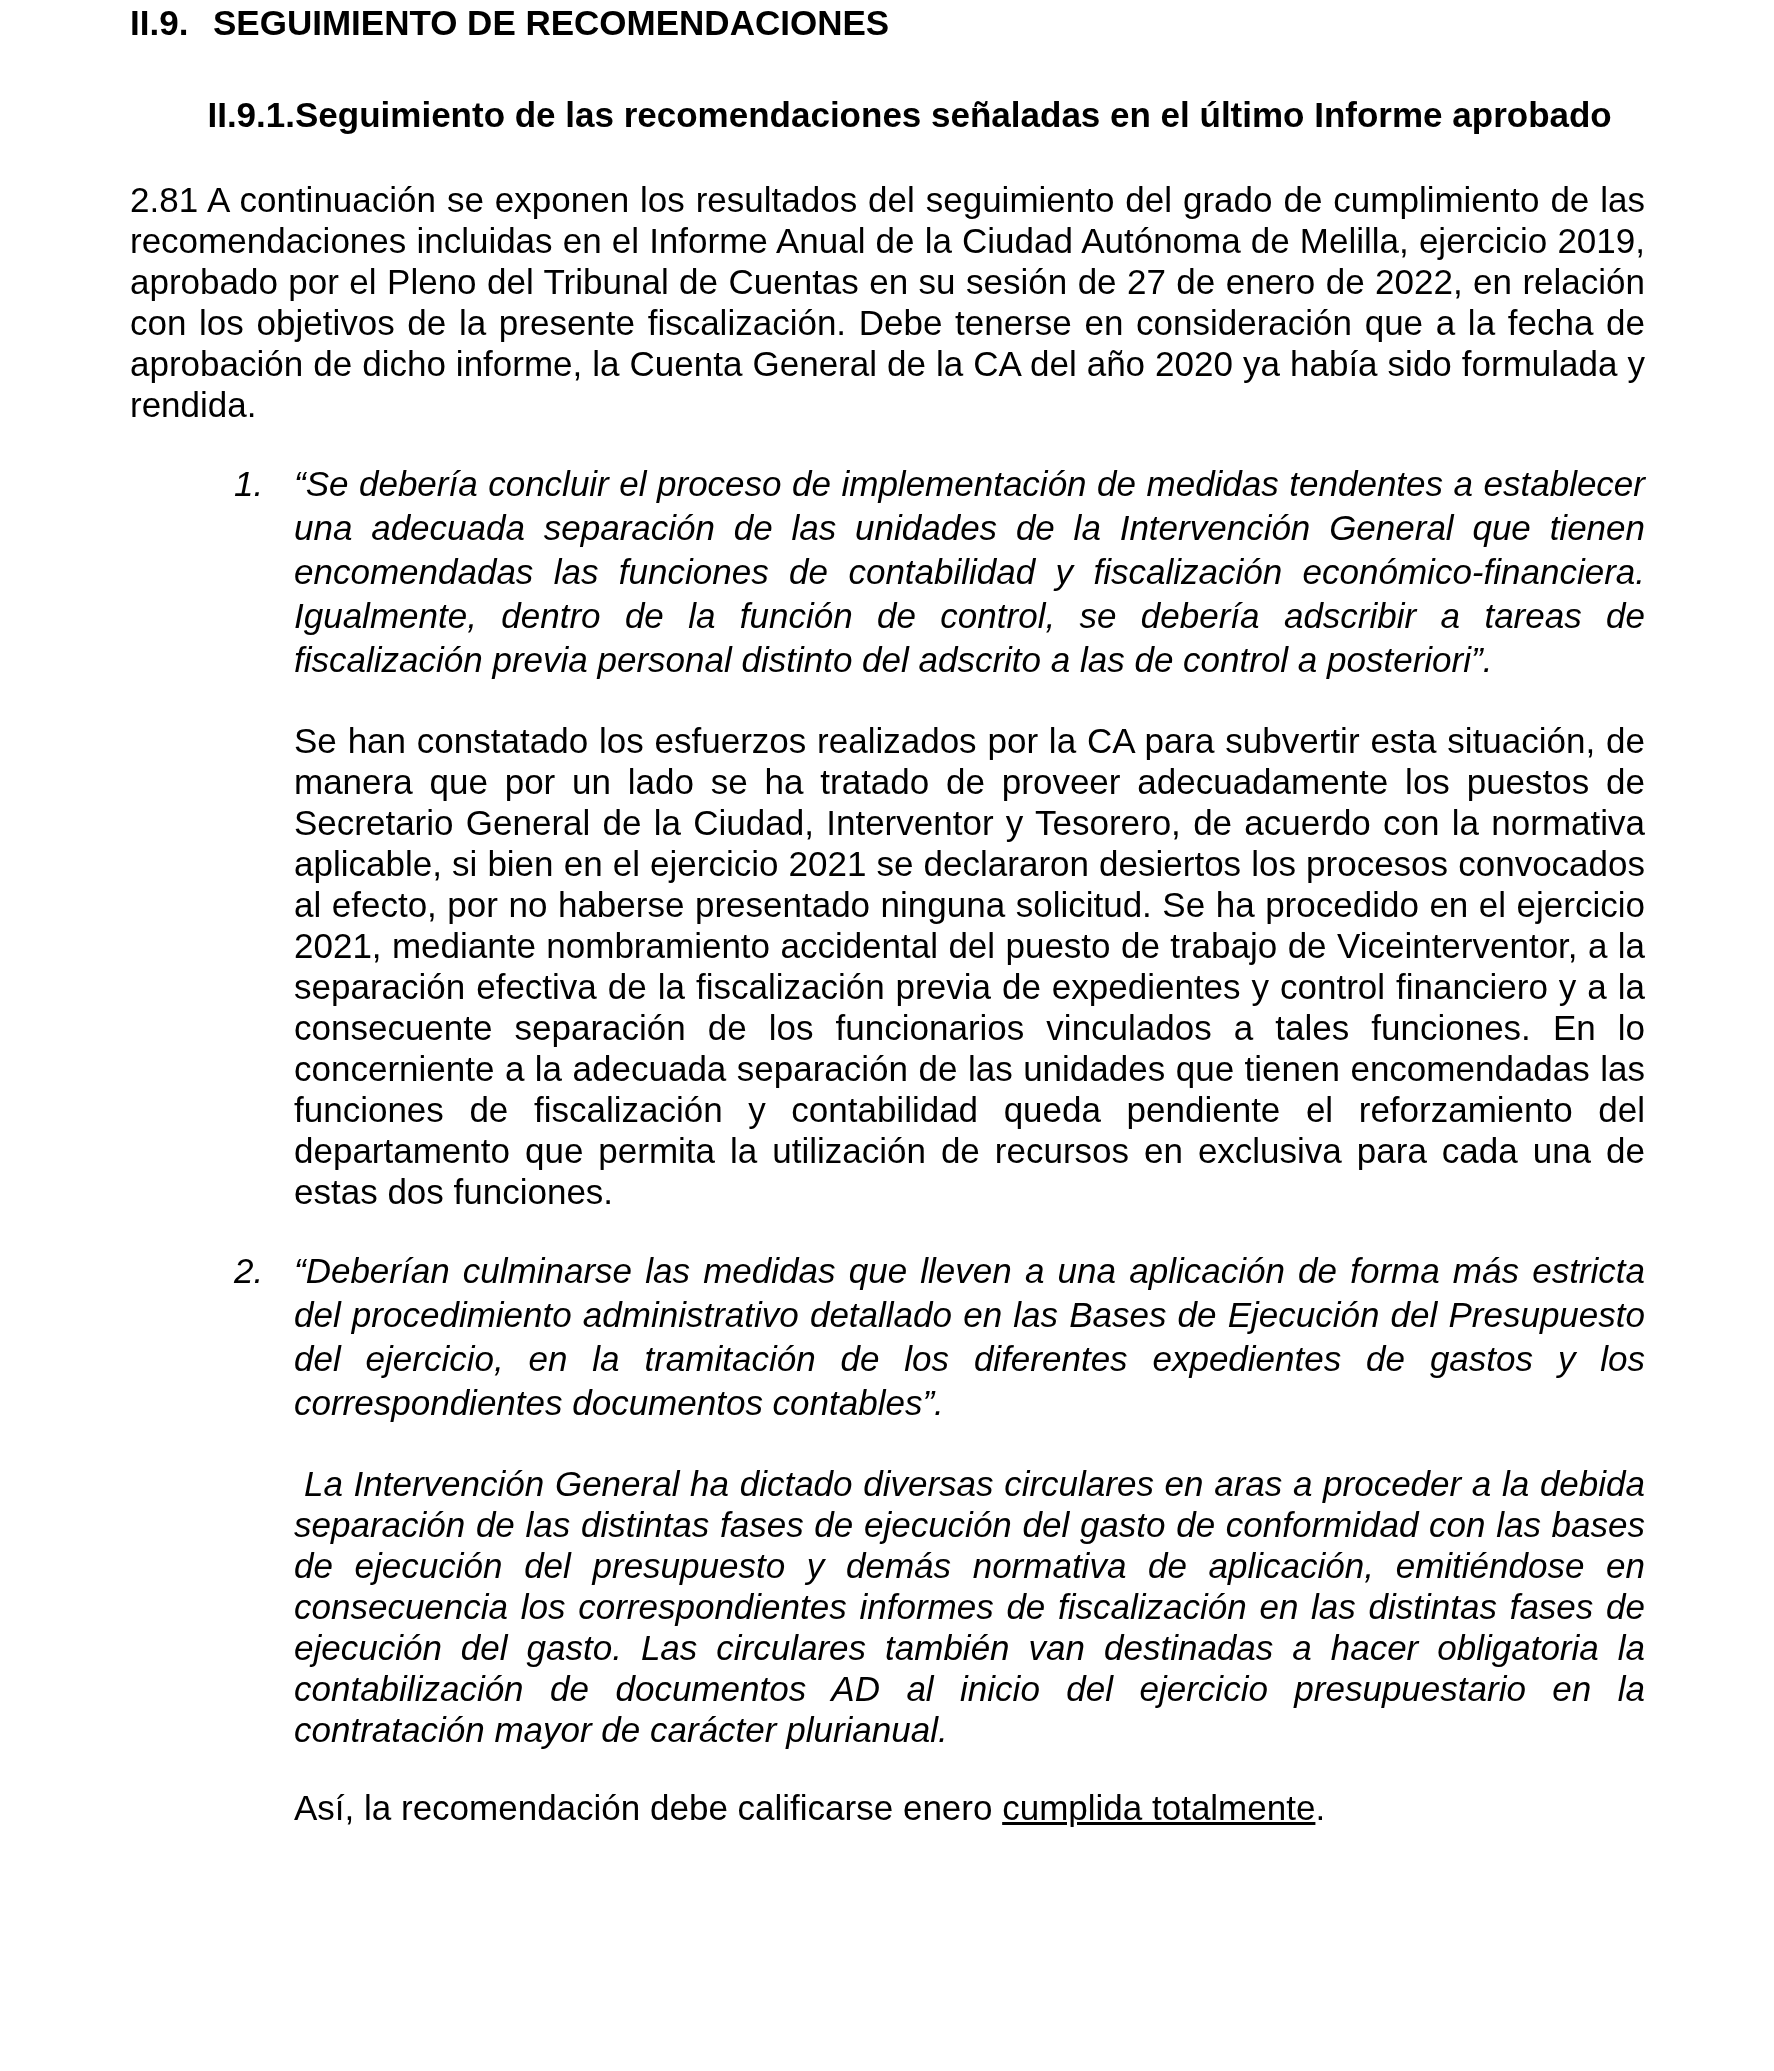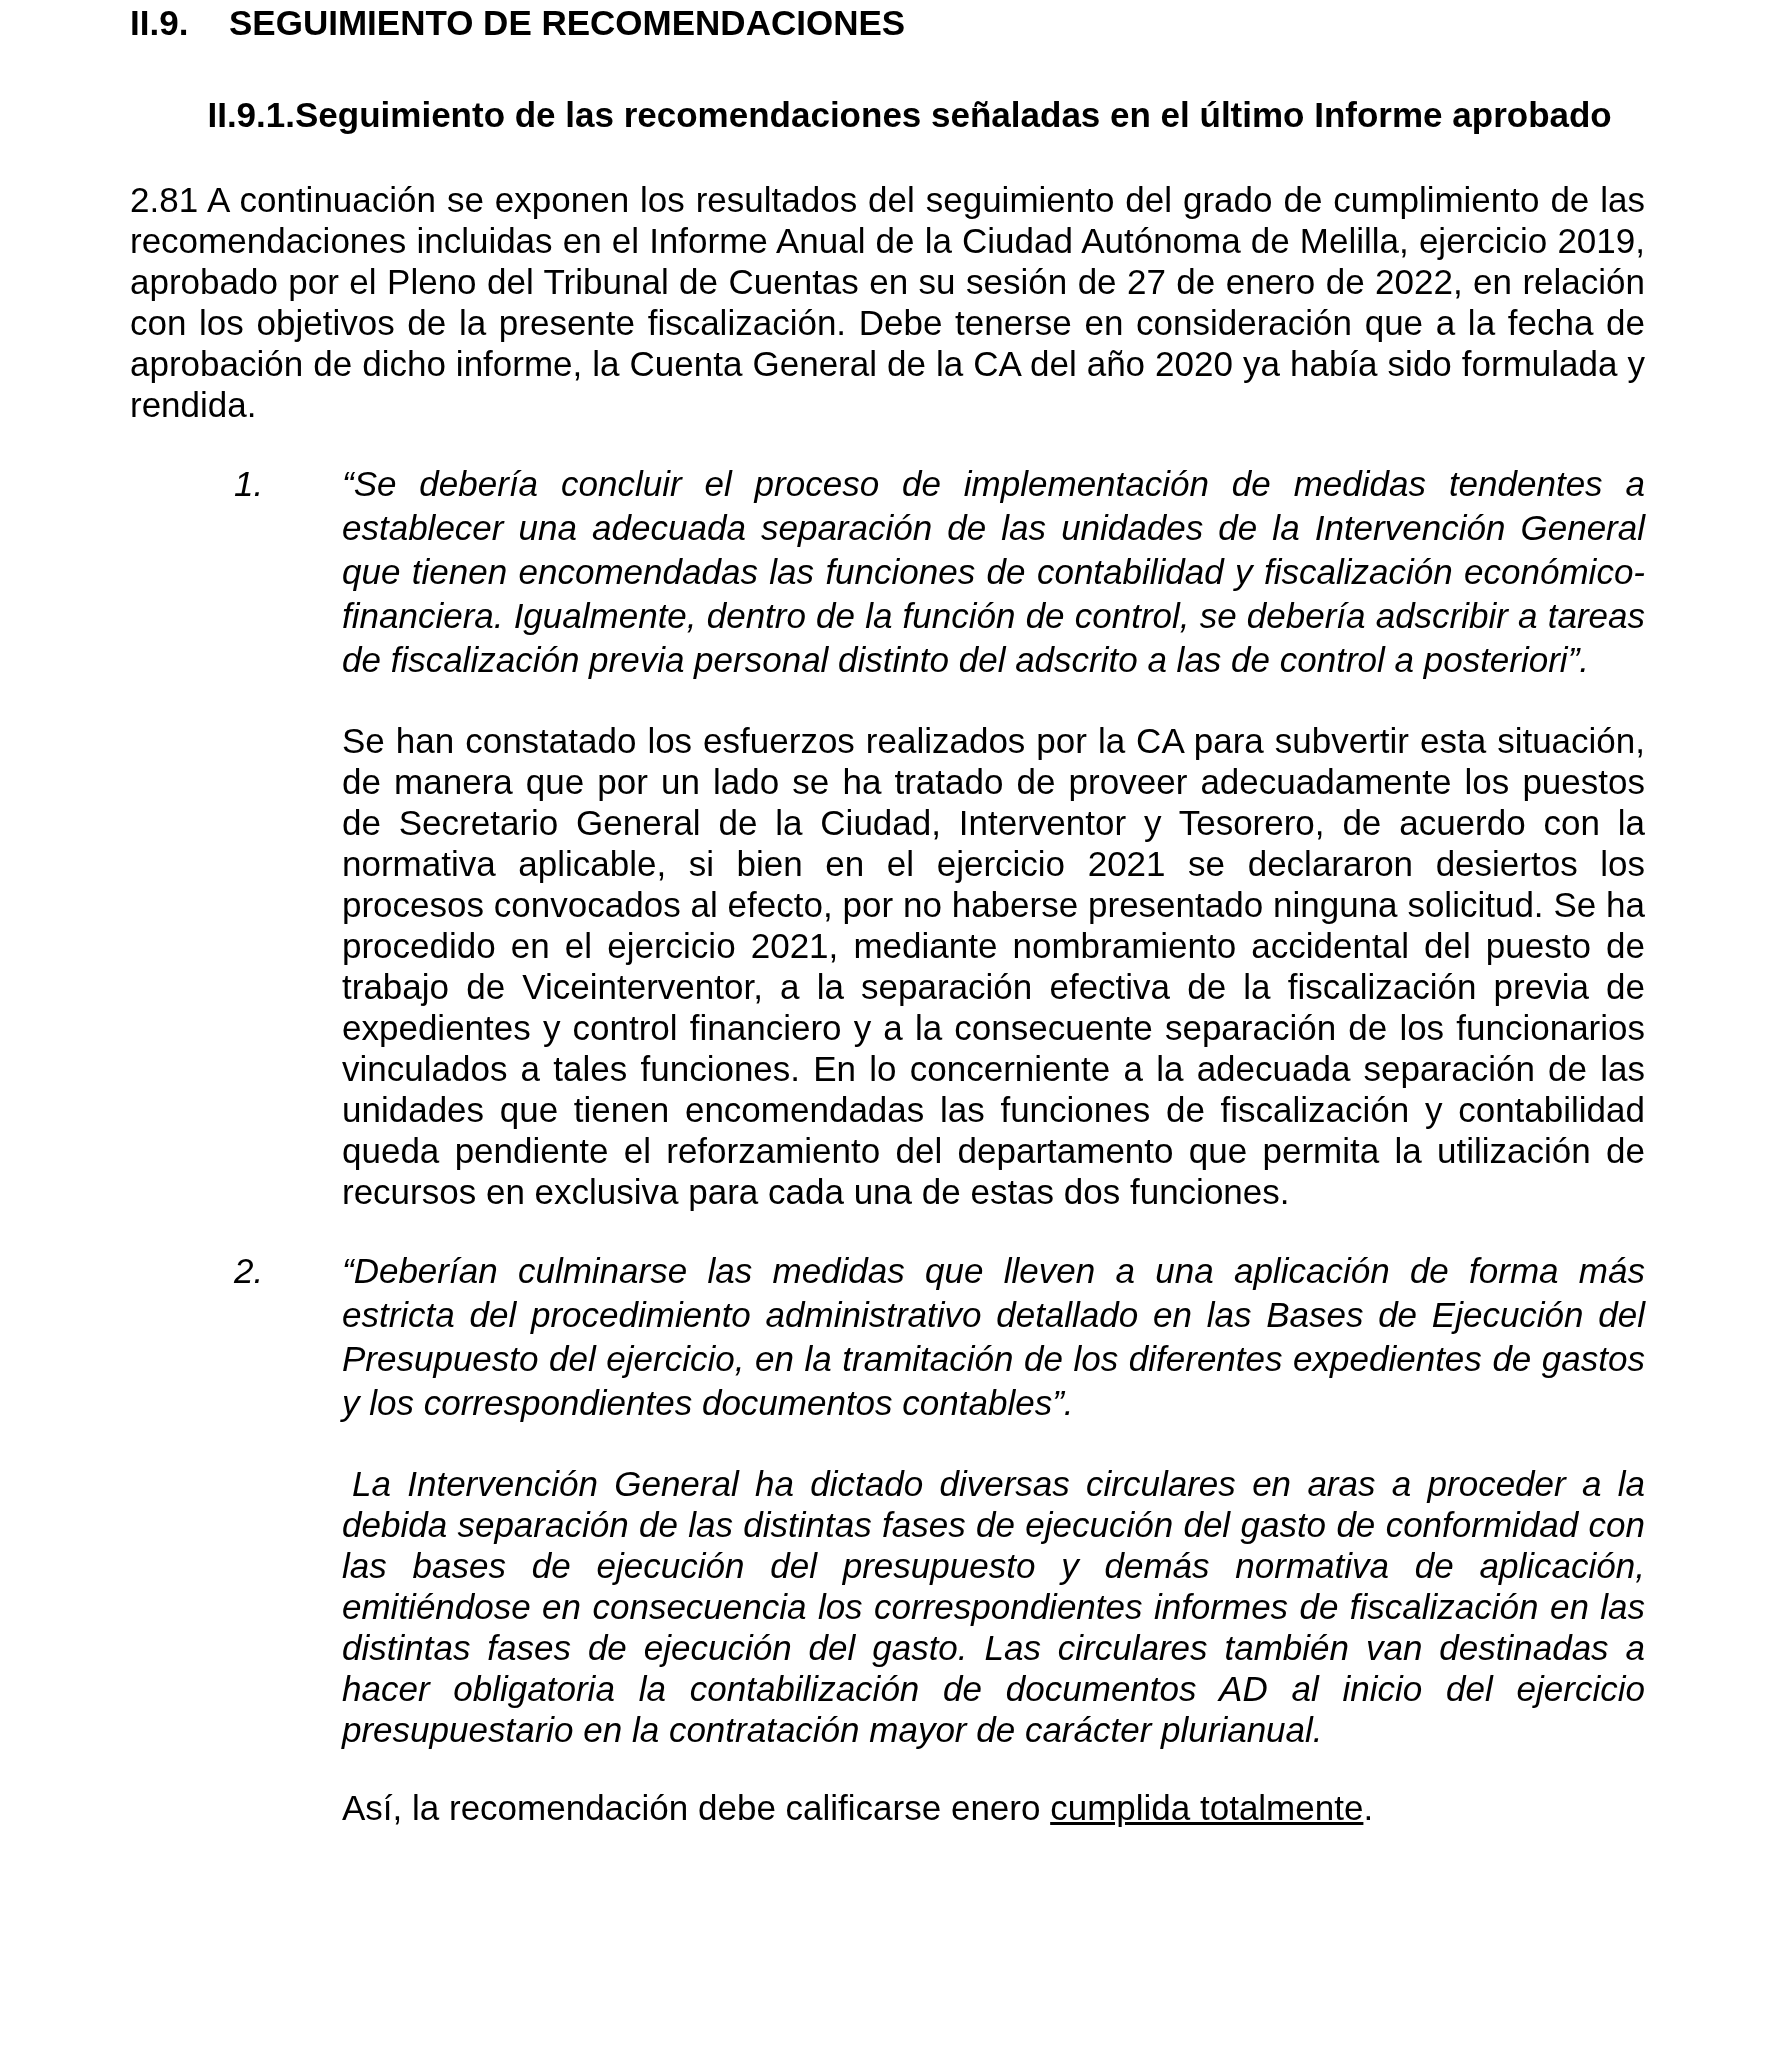--- a/index.html
+++ b/index.html
@@ -9,39 +9,39 @@
     height: 2071px;
     background: #ffffff;
     color: #000000;
     padding: 1.7px 130px 0 130px;
     font-family: "Liberation Sans", "DejaVu Sans", sans-serif;
     font-size: 35px;
     line-height: 41px;
     overflow: hidden;
   }
   .h-row { display: flex; font-weight: bold; }
-  .h1-row { margin-bottom: 51px; gap: 16px; }
+  .h1-row { margin-bottom: 51px; }
   .h1-num { flex: none; width: 83px; }
   .h2-row { margin-bottom: 44px; text-align: right; }
   .h2-num { flex: none; width: 165px; }
   p.body {
     text-align: justify;
     margin-bottom: 37px;
   }
   p.body b { font-weight: normal; }
   ol.rec-list { list-style: none; }
   li.rec-item { display: flex; }
   .rec-marker {
     flex: none;
     width: 60px;
     margin-left: 104px;
     font-style: italic;
     line-height: 44px;
   }
-  .rec-content { flex: 1; min-width: 0; margin-left: 48px; }
+  .rec-content { flex: 1; min-width: 0; }
   p.quote {
     font-style: italic;
     line-height: 44px;
     text-align: justify;
     margin-bottom: 38px;
   }
   .tindent { text-indent: 10px; font-style: italic; }
   .u { text-decoration: underline; }
   p.last { margin-bottom: 0; }
 </style>

